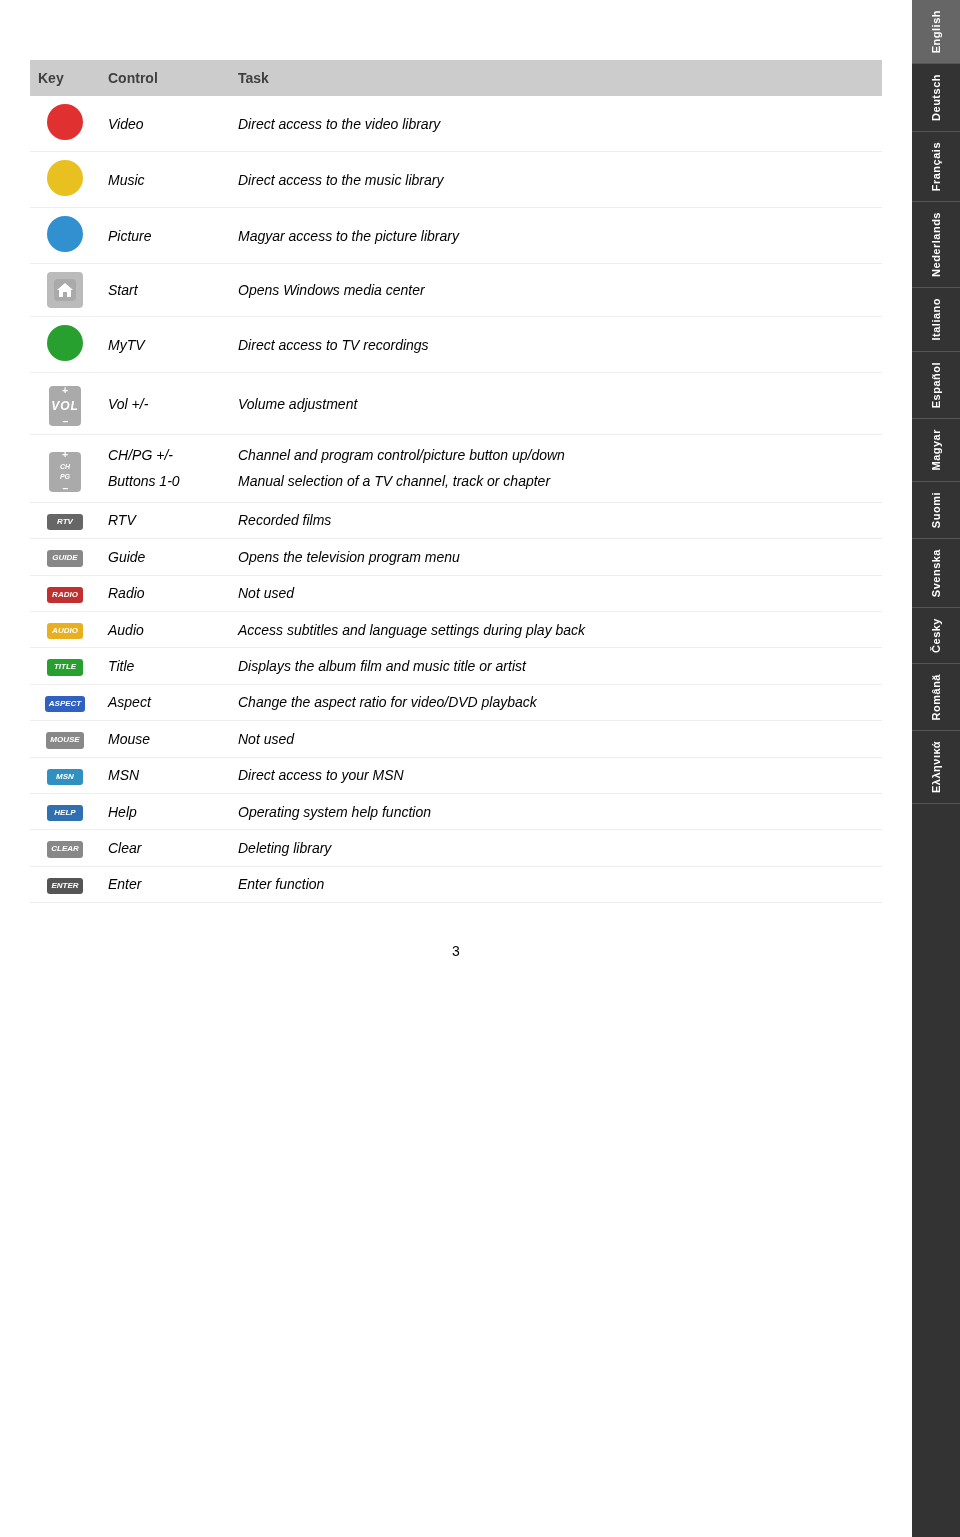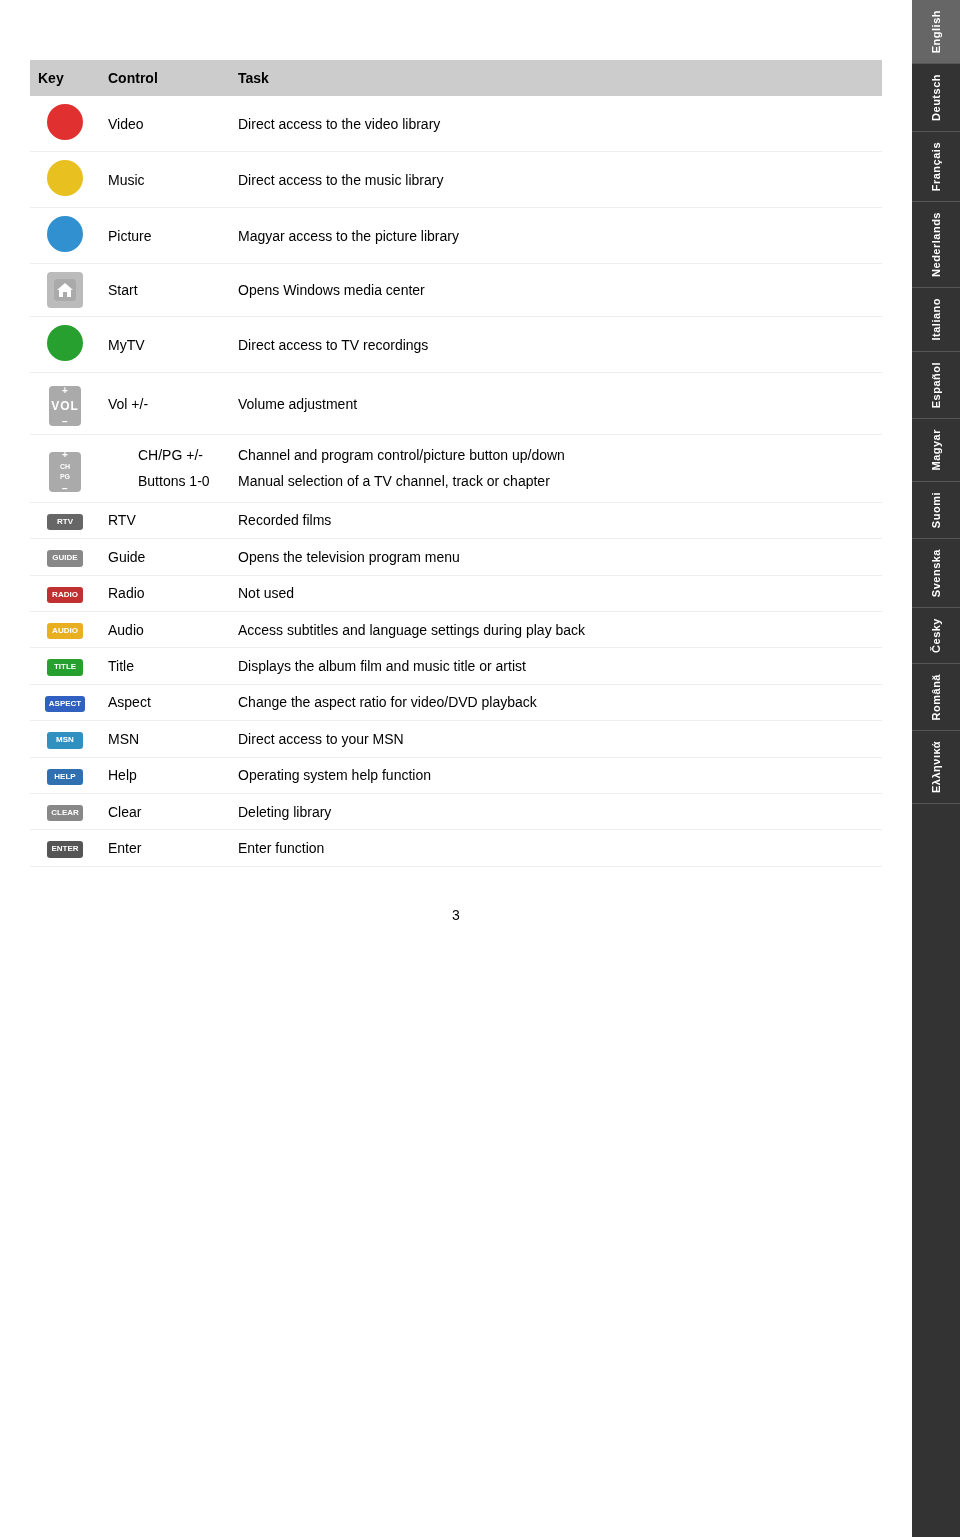--- a/index.html
+++ b/index.html
@@ -64,37 +64,38 @@
 
     .key-table thead tr {
       background: #ccc;
     }
 
     .key-table thead th {
       padding: 10px 8px;
       text-align: left;
       font-weight: bold;
       font-size: 14px;
-      color: #000000;
+      color: #404040;
     }
 
     .key-table thead th.th-key {
       width: 70px;
     }
 
     .key-table thead th.th-control {
       width: 130px;
     }
 
     .key-table thead th.th-task {
       
     }
 
     .key-table tbody tr {
       border-bottom: 1px solid #eee;
+      font-style: italic;
     }
 
     .key-table tbody td {
       padding: 8px 8px;
       vertical-align: middle;
       color: #000;
     }
 
     .key-table tbody td.td-key {
       text-align: center;
@@ -162,21 +163,20 @@
       line-height: 1.4;
       font-weight: bold;
     }
 
     .td-control-multi {
       vertical-align: middle;
     }
 
     .control-multi-line {
       line-height: 1.8;
-      margin-left: 30px;
     }
 
     .task-multi-line {
       line-height: 1.8;
     }
 
     .page-number {
       text-align: center;
       margin-top: 40px;
       font-size: 14px;
@@ -353,20 +353,27 @@
       </tr>
 
       <tr>
         <td class="td-key">
           <span class="key-badge" style="background:#3060c0; font-size:8px; border-radius:3px; padding:3px 4px;">ASPECT</span>
         </td>
         <td>Aspect</td>
         <td>Change the aspect ratio for video/DVD playback</td>
       </tr>
 
+      <tr>
+        <td class="td-key">
+          <span class="key-badge" style="background:#888; font-size:8px; border-radius:3px; padding:3px 4px;">MOUSE</span>
+        </td>
+        <td>Mouse</td>
+        <td>Not used</td>
+      </tr>
 
       <tr>
         <td class="td-key">
           <span class="key-badge" style="background:#3090c0; font-size:8px; border-radius:3px; padding:3px 4px;">MSN</span>
         </td>
         <td>MSN</td>
         <td>Direct access to your MSN</td>
       </tr>
 
       <tr>

